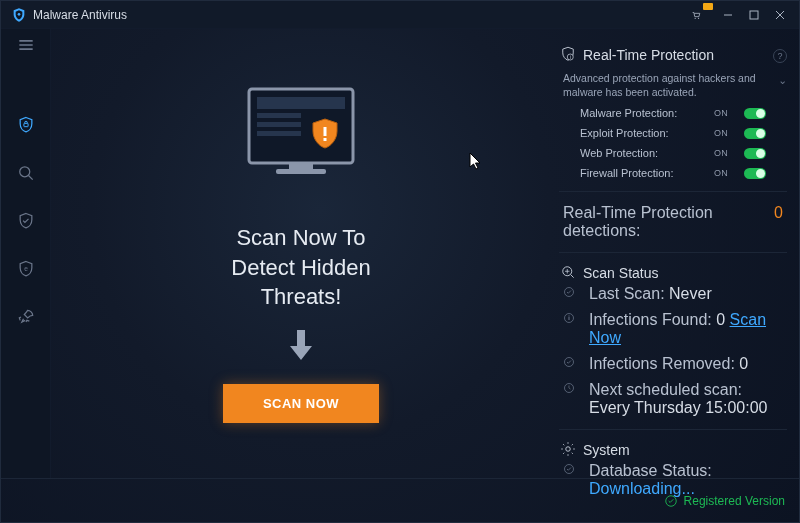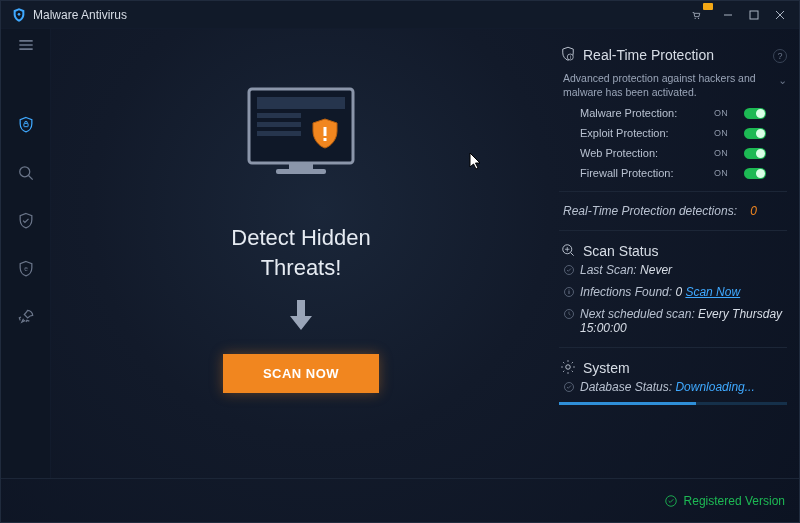--- a/index.html
+++ b/index.html
@@ -35,21 +35,21 @@
   .panel-heading svg { width: 18px; height: 18px; }
   .help { margin-left: auto; color: #6a7589; width: 14px; height: 14px; border: 1px solid #394457; border-radius: 50%; display:flex; align-items:center; justify-content:center; font-size:9px; cursor:pointer;}
   .note { color: #9aa5b8; font-size: 10.5px; line-height: 1.35; margin: 8px 0 4px 4px; position: relative; padding-right: 14px; }
   .note .chev { position:absolute; right:0; top:2px; color:#6a7589; }
   .toggle-row { display: flex; align-items: center; justify-content: space-between; margin: 4px 21px; font-size: 11px; color: #b8c1d0; }
   .toggle { display:flex; align-items:center; gap:16px; }
   .onlabel { font-size: 9px; color: #8f99ab; letter-spacing: 0.3px; }
   .switch { width: 22px; height: 11px; background: #1db954; border-radius: 6px; position: relative; cursor:pointer; }
   .switch::after { content:""; position:absolute; width:9px; height:9px; background:#d9ffe6; border-radius:50%; top:1px; right:1px; }
   .divider { border-top: 1px solid #1c2637; margin: 8px 0; }
-  .stat-row { display: flex; align-items: flex-start; gap: 5px; margin: 4px 4px; font-size: 12px; color: #b8c1d0; font-style: italic; }
+  .stat-row { display: flex; align-items: flex-start; gap: 14px; margin: 4px 4px; font-size: 16px; color: #b8c1d0; }
   .stat-row svg { width: 12px; height: 12px; flex-shrink:0; margin-top:1px; color:#6a7589;}
   .stat-row .val { color: #d7dde6; }
   .link { color: #3fa9ff; text-decoration: underline; cursor: pointer; }
   .progress { height: 3px; background: #15304a; margin-top: 4px; position: relative; }
   .progress .bar { position:absolute; left:0; top:0; bottom:0; width:60%; background:#2f8fd8; }
   
   .footer { height: 44px; border-top: 1px solid #1c2637; display:flex; align-items:center; justify-content:flex-end; padding: 0 14px; color:#1db954; font-size: 12px; gap:6px; }
   .footer svg { width:14px; height:14px; }
   .cursor { position:absolute; left:468px; top:151px; pointer-events:none; }
   .wrap { position: relative; }
@@ -145,20 +145,21 @@
             <rect x="58" y="84" width="24" height="6" fill="#8b96aa"></rect>
             <rect x="45" y="90" width="50" height="5" rx="2" fill="#8b96aa"></rect>
             <g transform="translate(80,40)">
                 <path d="M14 0l12 4v8c0 8-5.5 15-12 17-6.5-2-12-9-12-17V4l12-4z" fill="#f1861f" stroke="#b85f0e" stroke-width="1"></path>
                 <rect x="12.5" y="8" width="3" height="9" fill="#fff"></rect>
                 <rect x="12.5" y="19" width="3" height="3" fill="#fff"></rect>
               </g>
           </svg>
         </div>
         <div class="headline">
+          <div>Scan Now To</div>
           <div>Detect Hidden</div>
           <div>Threats!</div>
         </div>
         <div class="arrow">
           <svg width="30" height="34" viewBox="0 0 30 34">
               <path fill="#9aa5b8" d="M11 2h8v16h7L15 32 4 18h7z"></path>
             </svg>
         </div>
         <button class="scan-btn">SCAN NOW</button>
       </div>
@@ -229,20 +230,27 @@
             </svg>
           <span><span>Last Scan:</span> <span class="val">Never</span></span>
         </div>
         <div class="stat-row">
           <svg viewBox="0 0 24 24">
               <circle cx="12" cy="12" r="9" fill="none" stroke="currentColor" stroke-width="1.5"></circle>
               <rect x="11" y="10" width="2" height="6" fill="currentColor"></rect>
               <rect x="11" y="7" width="2" height="2" fill="currentColor"></rect>
             </svg>
           <span><span>Infections Found:</span> <span class="val">0</span> <span class="link">Scan Now</span></span>
+        </div>
+        <div class="stat-row">
+          <svg viewBox="0 0 24 24">
+              <circle cx="12" cy="12" r="9" fill="none" stroke="currentColor" stroke-width="1.5"></circle>
+              <path stroke="currentColor" stroke-width="1.5" fill="none" d="M8 12l2.5 2.5L16 9"></path>
+            </svg>
+          <span><span>Infections Removed:</span> <span class="val">0</span></span>
         </div>
         <div class="stat-row">
           <svg viewBox="0 0 24 24">
               <circle cx="12" cy="12" r="9" fill="none" stroke="currentColor" stroke-width="1.5"></circle>
               <path stroke="currentColor" stroke-width="1.5" d="M12 7v5l3 2"></path>
             </svg>
           <span><span>Next scheduled scan:</span> <span class="val">Every Thursday 15:00:00</span></span>
         </div>
 
         <div class="divider"></div>

